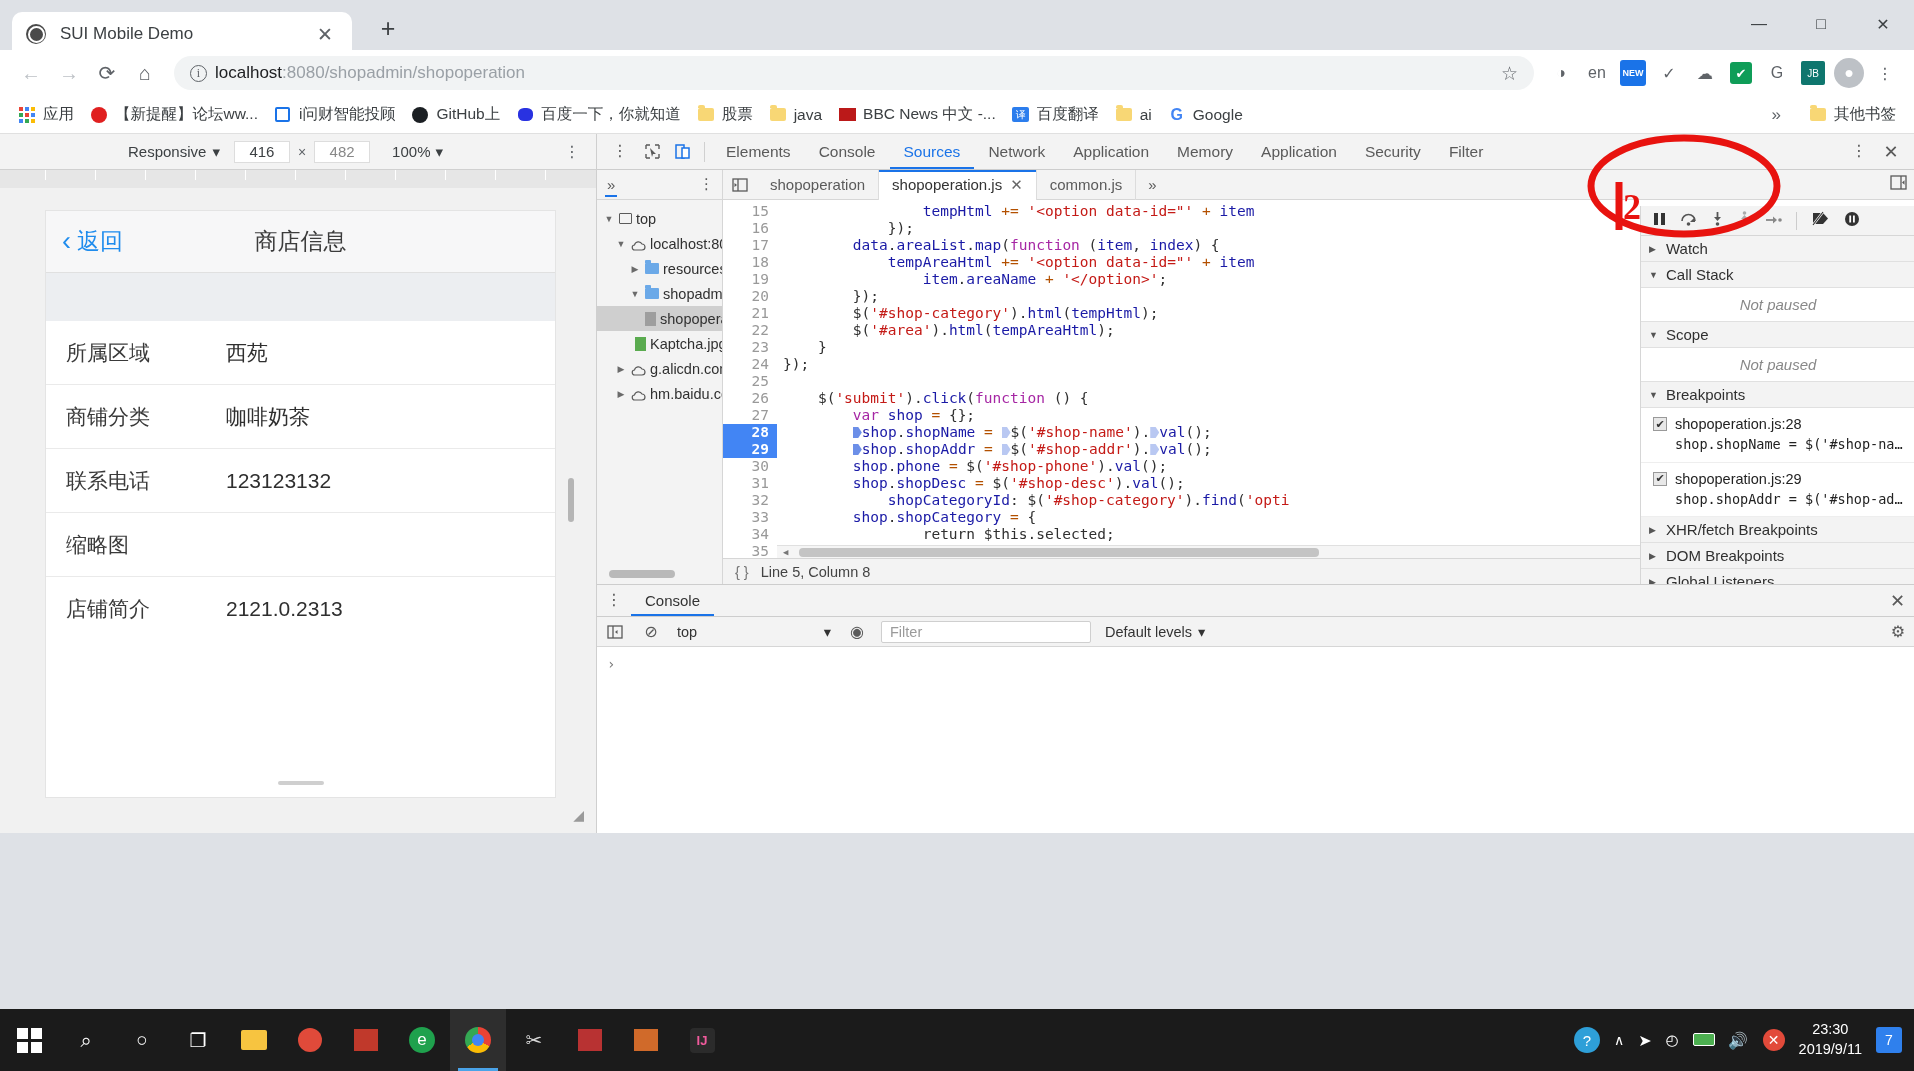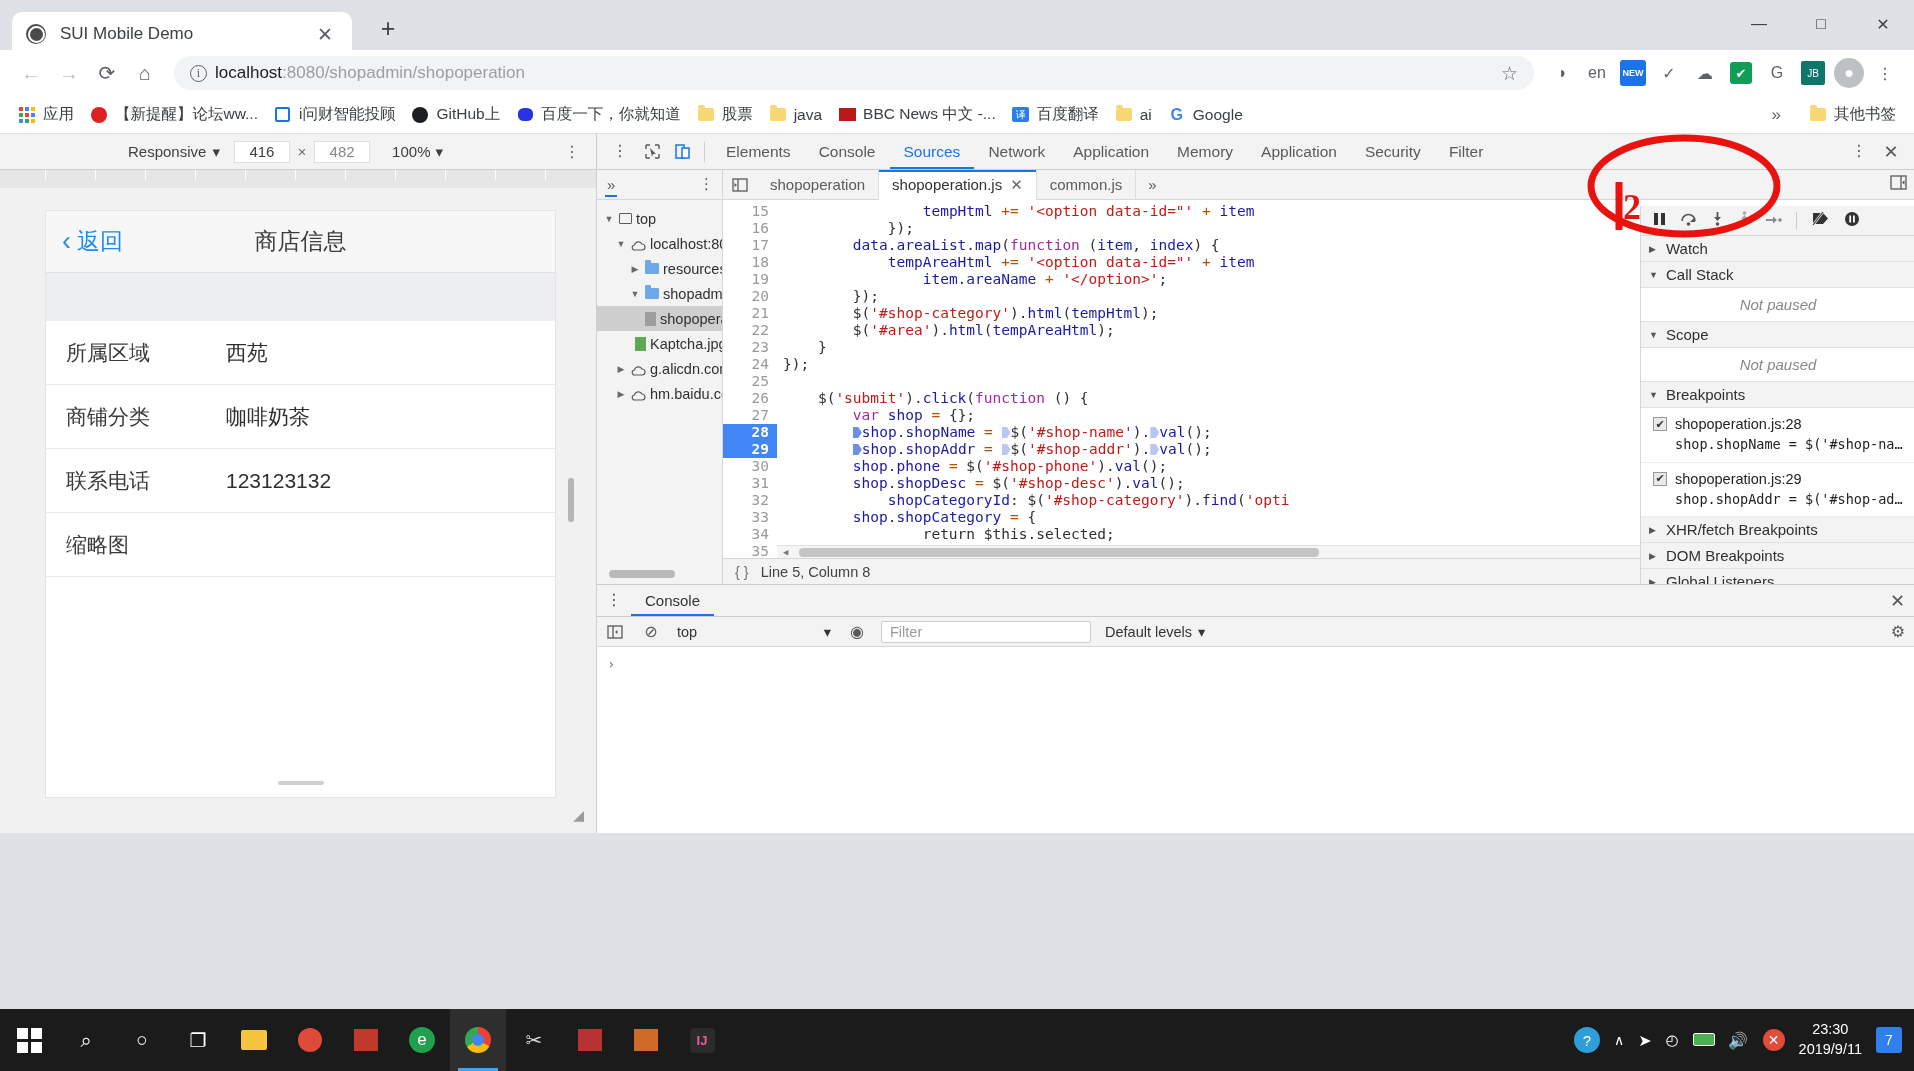--- a/index.html
+++ b/index.html
@@ -472,20 +472,24 @@
         <div class="ph-row">
           <div class="ph-label">商铺分类</div>
           <div class="ph-value">咖啡奶茶</div>
         </div>
         <div class="ph-row">
           <div class="ph-label">联系电话</div>
           <div class="ph-value">123123132</div>
         </div>
         <div class="ph-row">
           <div class="ph-label">缩略图</div>
+        </div>
+        <div class="ph-row" style="border-bottom:none;">
+          <div class="ph-label">店铺简介</div>
+          <div class="ph-value">2121.0.2313</div>
         </div>
       </div>
       <div class="ph-handle">
           <i></i>
         </div>
     </div>
     <div class="scroll-thumb-v"></div>
     <div class="resize-corner">◢</div>
   </div>
 

